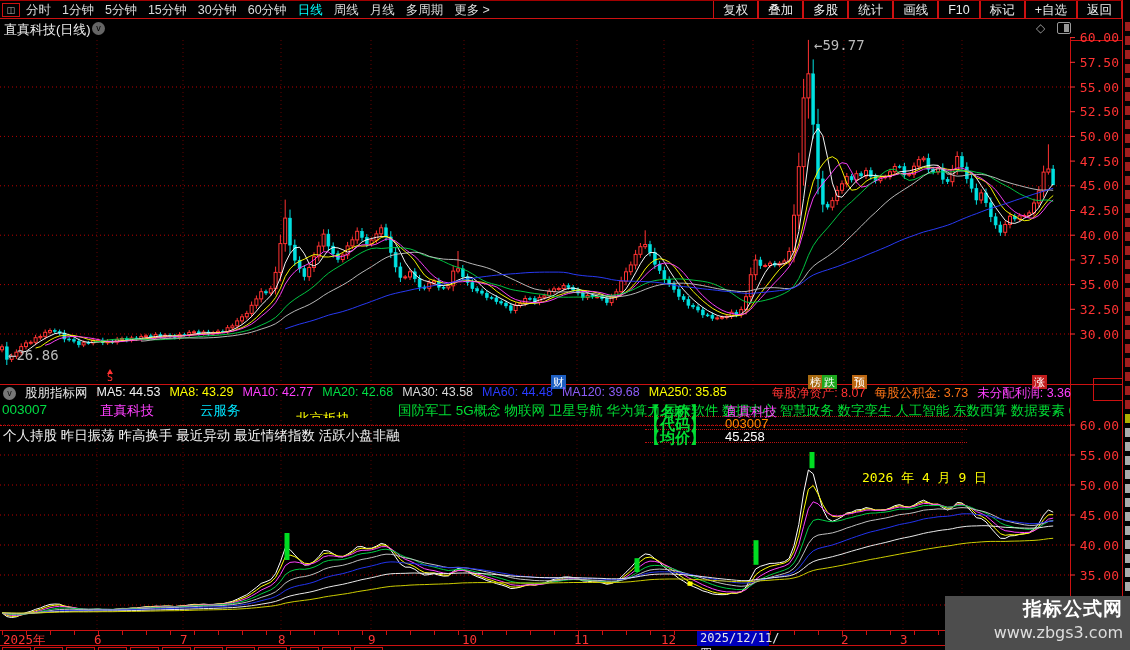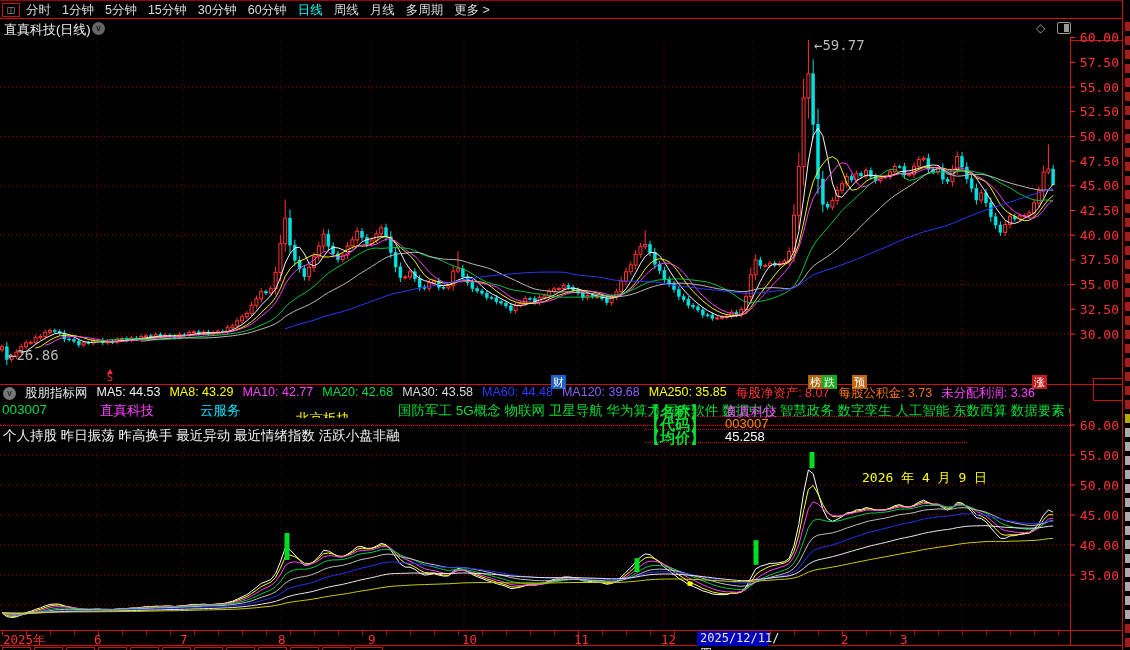--- a/index.html
+++ b/index.html
@@ -627,20 +627,31 @@
         <span class="tb-item">5分钟</span>
         <span class="tb-item">15分钟</span>
         <span class="tb-item">30分钟</span>
         <span class="tb-item">60分钟</span>
         <span class="tb-item active">日线</span>
         <span class="tb-item">周线</span>
         <span class="tb-item">月线</span>
         <span class="tb-item">多周期</span>
         <span class="tb-item">更多 &gt;</span>
       </div>
+    <div id="tb-right">
+        <span class="tb-btn">复权</span>
+        <span class="tb-btn">叠加</span>
+        <span class="tb-btn">多股</span>
+        <span class="tb-btn">统计</span>
+        <span class="tb-btn">画线</span>
+        <span class="tb-btn">F10</span>
+        <span class="tb-btn">标记</span>
+        <span class="tb-btn">+自选</span>
+        <span class="tb-btn">返回</span>
+      </div>
   </div>
 
   <div id="titlerow" class="abs">
     <span id="chart-title">直真科技(日线)</span>
     <span id="title-caret">v</span>
     <span id="diamond-icon">◇</span>
     <span id="panel-icon">
         <i></i>
       </span>
   </div>
@@ -660,21 +671,21 @@
     <span style="color:#e8e8e8;">股朋指标网</span>
     <span id="ma-items" style="display:flex;gap:9px;">
         <span class="ma-item" style="color: rgb(240, 240, 240); text-align: right;">MA5: 44.53</span>
         <span class="ma-item" style="color: rgb(255, 255, 0);">MA8: 43.29</span>
         <span class="ma-item" style="color: rgb(255, 64, 255);">MA10: 42.77</span>
         <span class="ma-item" style="color: rgb(0, 221, 68);">MA20: 42.68</span>
         <span class="ma-item" style="color: rgb(216, 216, 216);">MA30: 43.58</span>
         <span class="ma-item" style="color: rgb(42, 60, 255);">MA60: 44.48</span>
         <span class="ma-item" style="color: #8b5cf6;">MA120: 39.68</span>
         <span class="ma-item" style="color: rgb(255, 255, 0);">MA250: 35.85</span>
-        <span class="ma-item" style="color: rgb(255, 50, 50);">每股净资产: 8.07</span>
+        <span class="ma-item" style="color: rgb(255, 50, 50); margin-left: 36px;">每股净资产: 8.07</span>
         <span class="ma-item" style="color: #f97316;">每股公积金: 3.73</span>
         <span class="ma-item" style="color: rgb(255, 64, 255);">未分配利润: 3.36</span>
       </span>
   </div>
   <div class="abs" style="left:1093px;top:378px;width:33px;height:23px;border:1px solid #cc1111;"></div>
 
   <div id="row-stock" class="abs inforow">
       <span style="left: 2px; color: rgb(0, 221, 68);">003007</span>
       <span style="left: 100px; color: rgb(255, 64, 255);">直真科技</span>
       <span style="left: 200px; color: rgb(0, 229, 255);">云服务</span>
@@ -816,14 +827,18 @@
       <i class="strip-seg" style="top: 540px; height: 9px; background: rgb(200, 200, 200); opacity: 0.85;"></i>
       <i class="strip-seg" style="top: 554px; height: 9px; background: rgb(200, 200, 200); opacity: 0.85;"></i>
       <i class="strip-seg" style="top: 568px; height: 9px; background: rgb(200, 200, 200); opacity: 0.85;"></i>
       <i class="strip-seg" style="top: 582px; height: 9px; background: rgb(200, 200, 200); opacity: 0.85;"></i>
       <i class="strip-seg" style="top: 596px; height: 9px; background: rgb(200, 200, 200); opacity: 0.85;"></i>
       <i class="strip-seg" style="top: 610px; height: 9px; background: rgb(200, 200, 200); opacity: 0.85;"></i>
       <i class="strip-seg" style="top: 624px; height: 9px; background: rgb(187, 34, 34); opacity: 0.85;"></i>
       <i class="strip-seg" style="top: 638px; height: 9px; background: rgb(187, 34, 34); opacity: 0.85;"></i>
     </div>
 
+  <div id="watermark" class="abs">
+    <div id="wm1">指标公式网</div>
+    <div id="wm2">www.zbgs3.com</div>
+  </div>
 
 </div>
 
 </body></html>

